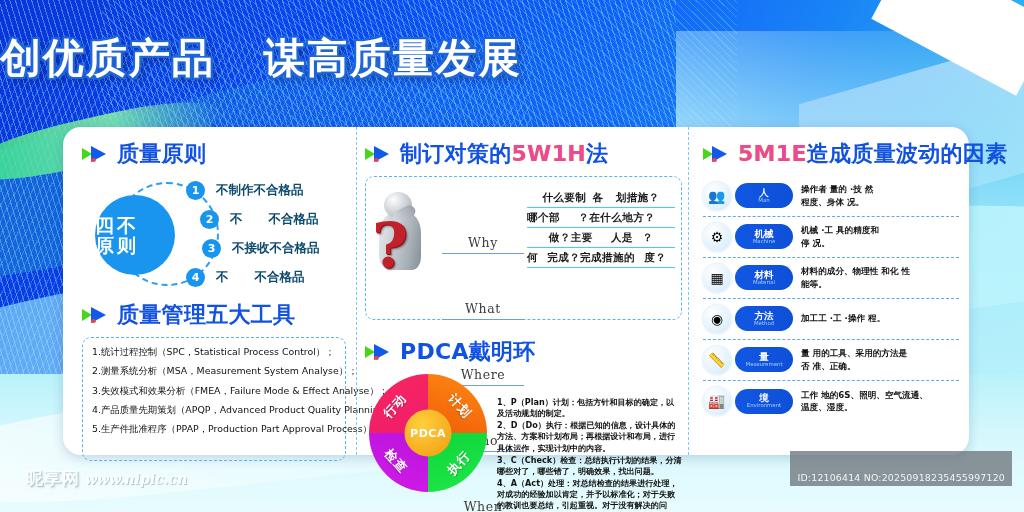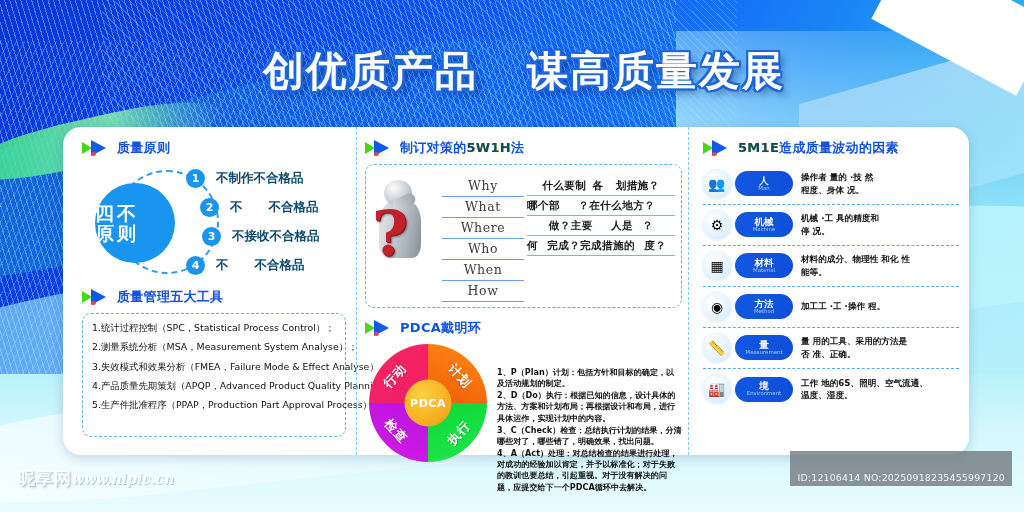--- a/index.html
+++ b/index.html
@@ -72,31 +72,30 @@
     background:linear-gradient(205deg,rgba(255,255,255,.55),rgba(255,255,255,0));
     transform:skewY(-16deg);
   }
   .bg-white-cut {
     position:absolute; right:-2%; top:-4%; width:16%; height:16%;
     background:#fff; transform:rotate(28deg) ;
   }
 
   
   .title {
-    position:absolute; left:0; top:44px; width:100%; text-align:center;
+    position:absolute; left:0; top:31px; width:100%; text-align:left;
     font-family:"DejaVu Sans", sans-serif;
     font-size:41px; font-weight:bold; letter-spacing:2px;
     color:#ffffff;
     text-shadow:
       2px 0 0 #1f66d8, -2px 0 0 #1f66d8, 0 2px 0 #1f66d8, 0 -2px 0 #1f66d8,
       2px 2px 0 #1f66d8, -2px 2px 0 #1f66d8, 2px -2px 0 #1f66d8, -2px -2px 0 #1f66d8,
       5px 5px 7px rgba(0,20,70,.45);
     white-space:pre;
     z-index:5;
-    padding-left:24px;
   }
 
   
   .panel {
     position:absolute; left:63px; top:127px; width:906px; height:328px;
     background:#ffffff; border-radius:18px;
     box-shadow:0 3px 12px rgba(0,40,110,.18);
     z-index:4;
     display:flex;
   }
@@ -116,24 +115,24 @@
   .arrow-icon .tri-b {
     position:absolute; left:9px; top:0; width:0; height:0;
     border-left:15px solid #1159e8; border-top:8px solid transparent; border-bottom:8px solid transparent;
   }
   .arrow-icon .dot-r {
     position:absolute; left:9px; top:12px; width:5px; height:4px;
     background:#e8434e; border-radius:50%;
   }
   .sec-title {
     font-family:"DejaVu Sans", sans-serif;
-    font-size:13px; font-weight:bold; color:#1252e2; letter-spacing:.3px;
+    font-size:22px; font-weight:bold; color:#1252e2; letter-spacing:.3px;
     white-space:nowrap;
   }
-  .sec-title .hl { color:#0c4a6e; text-shadow:0 0 1px #d8b900; }
+  .sec-title .hl { color:#ec4899; text-shadow:0 0 1px #d8b900; }
 
   
   .qp-wrap { position:relative; height:118px; margin-top:4px; }
   .qp-dash {
     position:absolute; left:33px; top:6px; width:104px; height:104px;
     border:2px dashed #2f9cf0; border-radius:50%;
   }
   .qp-circle {
     position:absolute; left:13px; top:19px; width:80px; height:80px;
     background:#1995f0; border-radius:50%;
@@ -171,20 +170,21 @@
   .w-box {
     border:1px dashed #58b4ef; border-radius:9px;
     height:144px; margin-top:2px; display:flex; padding:5px 6px 5px 4px;
   }
   .w-figure { width:72px; position:relative; flex:0 0 72px; }
   .w-words { width:82px; flex:0 0 82px; padding-top:6px; }
   .w-word {
     font-family:"DejaVu Serif", serif; font-size:12.5px; color:#3c3c3c;
     text-align:center; line-height:20px; border-bottom:1.6px solid #6e9ce8;
     letter-spacing:.6px;
+    margin-top:45px;
   }
   .w-qs { flex:1; padding-top:6px; padding-left:3px; }
   .w-q {
     font-family:Liberation Serif, serif; font-size:10.6px; color:#1a1a1a;
     font-weight:bold; line-height:19px; border-bottom:1.4px solid #3fd2e8;
     white-space:pre; letter-spacing:.4px;
   }
   .w-q.c { text-align:center; }
 
   
@@ -265,22 +265,22 @@
   .m-pill .cn { font-family:"DejaVu Sans",sans-serif; font-size:9.5px; font-weight:bold; line-height:1.05;}
   .m-pill .en { font-family:"DejaVu Sans",sans-serif; font-size:5.4px; color:#9fd0ff; line-height:1.1;}
   .m-desc {
     flex:1; padding-left:8px;
     font-family:"DejaVu Sans",sans-serif; font-size:8.6px; font-weight:bold;
     color:#131313; line-height:1.45; white-space:pre-line;
   }
 
   
   .wm-left {
-    position:absolute; left:18px; bottom:22px; z-index:7;
-    display:flex; align-items:baseline; opacity:.95;
+    position:absolute; left:26px; bottom:22px; z-index:7;
+    display:flex; align-items:baseline; gap:5px; opacity:.95;
   }
   .wm-logo {
     font-family:"DejaVu Sans",sans-serif; font-size:17px; font-weight:bold;
     color:#ffffff; text-shadow:1px 1px 0 #a9c8d4, 2px 2px 2px rgba(0,0,0,.12);
     letter-spacing:1px;
   }
   .wm-url {
     font-family:"DejaVu Serif", serif; font-style:italic; font-size:14px; font-weight:bold;
     color:#ffffff; text-shadow:1px 1px 0 #a9c8d4;
   }
@@ -395,21 +395,21 @@
         <div class="w-word">How</div>
       </div>
       <div class="w-qs">
         <div class="w-q c">什么要制  各    划措施？</div>
         <div class="w-q">哪个部      ？在什么地方？</div>
         <div class="w-q c">做？主要      人是   ？</div>
         <div class="w-q">何   完成？完成措施的   度？</div>
       </div>
     </div>
 
-    <div class="sec-head" style="margin-top:11px;text-align:right;">
+    <div class="sec-head" style="margin-top:17px;text-align:right;">
       <span class="arrow-icon">
         <span class="tri-g"></span>
           <span class="tri-b"></span>
           <span class="dot-r"></span>
       </span>
       <span class="sec-title">PDCA戴明环</span>
     </div>
 
     <div class="pdca-wrap">
       <div class="pdca-wheel">

